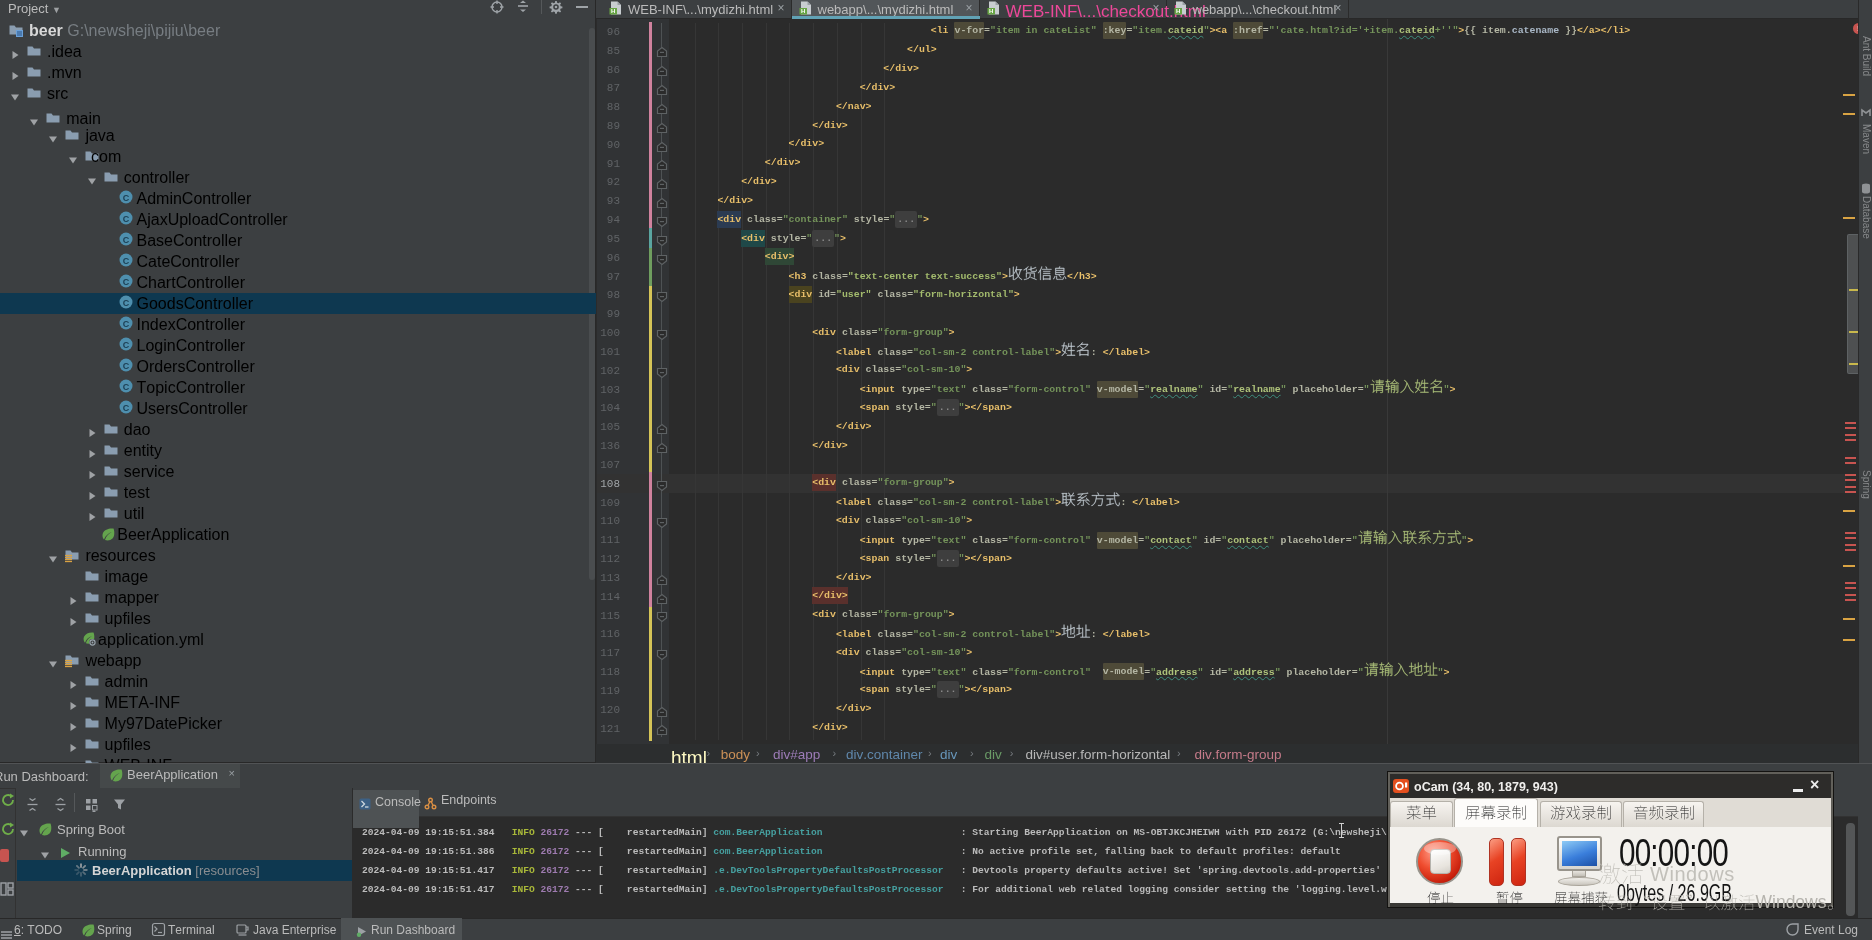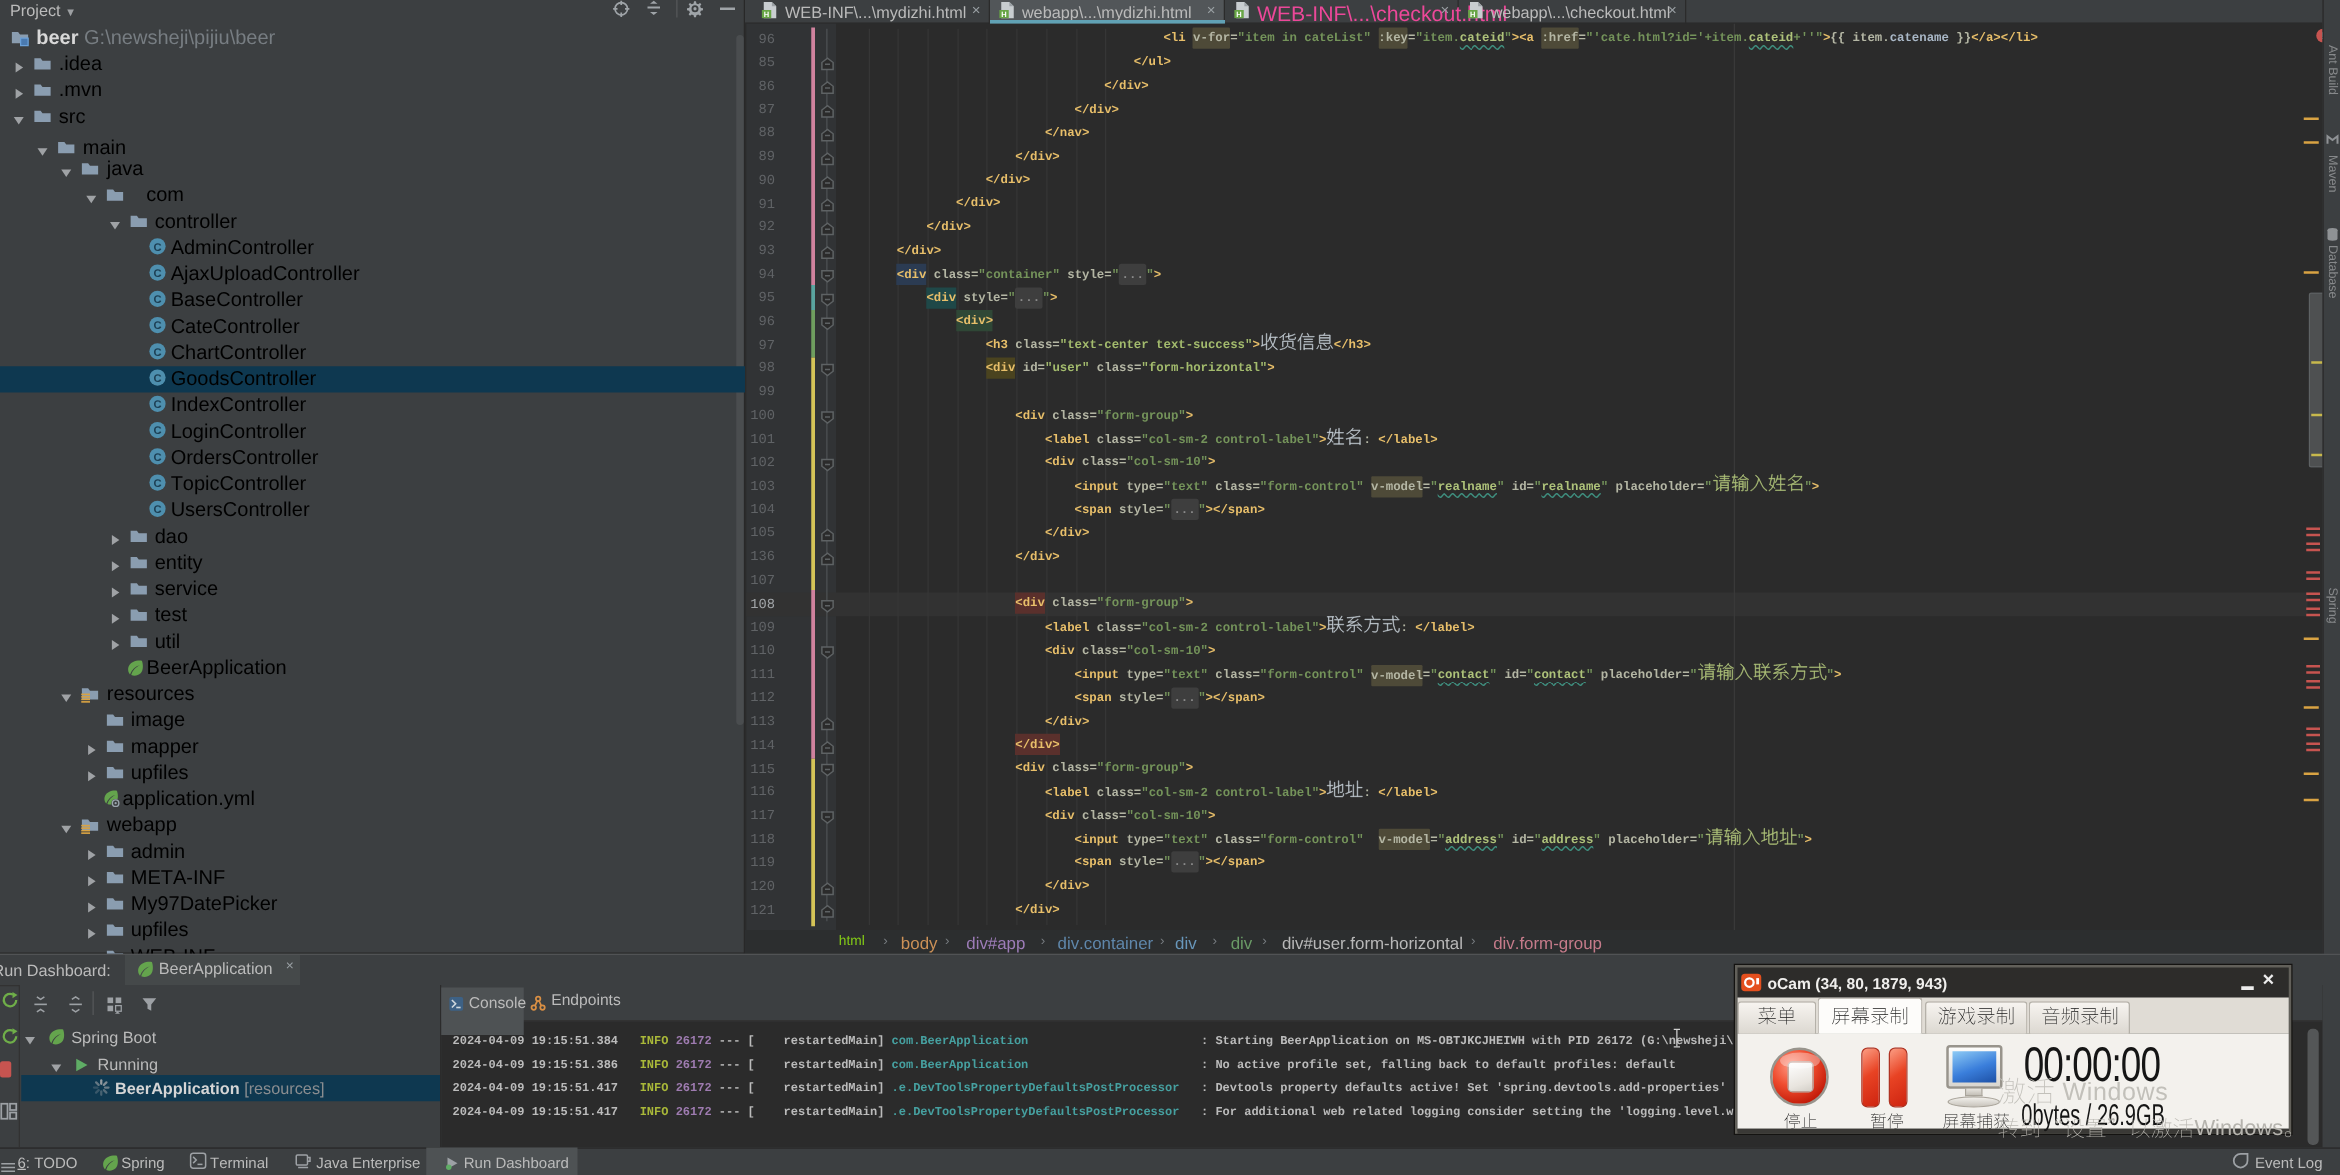--- a/index.html
+++ b/index.html
@@ -84,21 +84,21 @@
       </svg></span>
     <span style="position:absolute;left:85.4px;top:2.5px">java</span>
   </div>
 <div style="position:absolute;left:0;top:145.5px;width:596px;height:21px">
     <span style="position:absolute;left:67.6px;top:5.5px"><svg width="10" height="10" viewBox="0 0 10 10">
         <path d="M1 2.5 L9 2.5 L5 8.5 z" fill="#9fa2a5"></path>
       </svg></span>
     <span style="position:absolute;left:83.6px;top:2.5px"><svg width="16" height="16" viewBox="0 0 16 16">
         <path fill="#8a9db0" d="M1.5 3.5 h5 l1.5 2 h6.5 v7 h-13 z"></path>
       </svg></span>
-    <span style="position:absolute;left:117px;top:2.5px">com</span>
+    <span style="position:absolute;left:91px;top:2.5px">com</span>
   </div>
 <div style="position:absolute;left:0;top:166.5px;width:596px;height:21px">
     <span style="position:absolute;left:86.8px;top:5.5px"><svg width="10" height="10" viewBox="0 0 10 10">
         <path d="M1 2.5 L9 2.5 L5 8.5 z" fill="#9fa2a5"></path>
       </svg></span>
     <span style="position:absolute;left:102.8px;top:2.5px"><svg width="16" height="16" viewBox="0 0 16 16">
         <path fill="#8a9db0" d="M1.5 3.5 h5 l1.5 2 h6.5 v7 h-13 z"></path>
       </svg></span>
     <span style="position:absolute;left:123.8px;top:2.5px">controller</span>
   </div>
@@ -637,21 +637,21 @@
 <div style="position:absolute;left:1845px;top:549px;width:11px;height:2.2px;background:#c75450"></div>
 <div style="position:absolute;left:1845px;top:582px;width:11px;height:2.2px;background:#c75450"></div>
 <div style="position:absolute;left:1845px;top:587px;width:11px;height:2.2px;background:#c75450"></div>
 <div style="position:absolute;left:1845px;top:594px;width:11px;height:2.2px;background:#c75450"></div>
 <div style="position:absolute;left:1845px;top:599px;width:11px;height:2.2px;background:#c75450"></div>
 <div style="position:absolute;left:1843px;top:510px;width:12px;height:2px;background:#d9a343"></div>
 <div style="position:absolute;left:1843px;top:565px;width:12px;height:2px;background:#d9a343"></div>
 <div style="position:absolute;left:1843px;top:618px;width:12px;height:2px;background:#d9a343"></div>
 <div style="position:absolute;left:1843px;top:639px;width:12px;height:2px;background:#d9a343"></div>
 <div style="position:absolute;left:596px;top:744px;width:1262px;height:19px;background:#2c2e2f"></div>
-<div style="position:absolute;left:671px;top:746.5px;font-size:11px;color:#84cc16;white-space:nowrap">html</div>
+<div style="position:absolute;left:671px;top:746.5px;font-size:19px;color:#fef9c3;white-space:nowrap">html</div>
 <div style="position:absolute;left:720.7px;top:746.5px;font-size:13.5px;color:#cc9157;white-space:nowrap">body</div>
 <div style="position:absolute;left:773px;top:746.5px;font-size:13.5px;color:#9d7cb8;white-space:nowrap">div#app</div>
 <div style="position:absolute;left:846px;top:746.5px;font-size:13.5px;color:#5f87ab;white-space:nowrap">div.container</div>
 <div style="position:absolute;left:940px;top:746.5px;font-size:13.5px;color:#6897bb;white-space:nowrap">div</div>
 <div style="position:absolute;left:984.5px;top:746.5px;font-size:13.5px;color:#6a9a66;white-space:nowrap">div</div>
 <div style="position:absolute;left:1025.5px;top:746.5px;font-size:13.5px;color:#b8b8b8;white-space:nowrap">div#user.form-horizontal</div>
 <div style="position:absolute;left:1194.5px;top:746.5px;font-size:13.5px;color:#c57b8a;white-space:nowrap">div.form-group</div>
 <div style="position:absolute;left:706.5px;top:746.5px;font-size:11px;color:#777c80">›</div>
 <div style="position:absolute;left:756px;top:746.5px;font-size:11px;color:#777c80">›</div>
 <div style="position:absolute;left:832.5px;top:746.5px;font-size:11px;color:#777c80">›</div>

